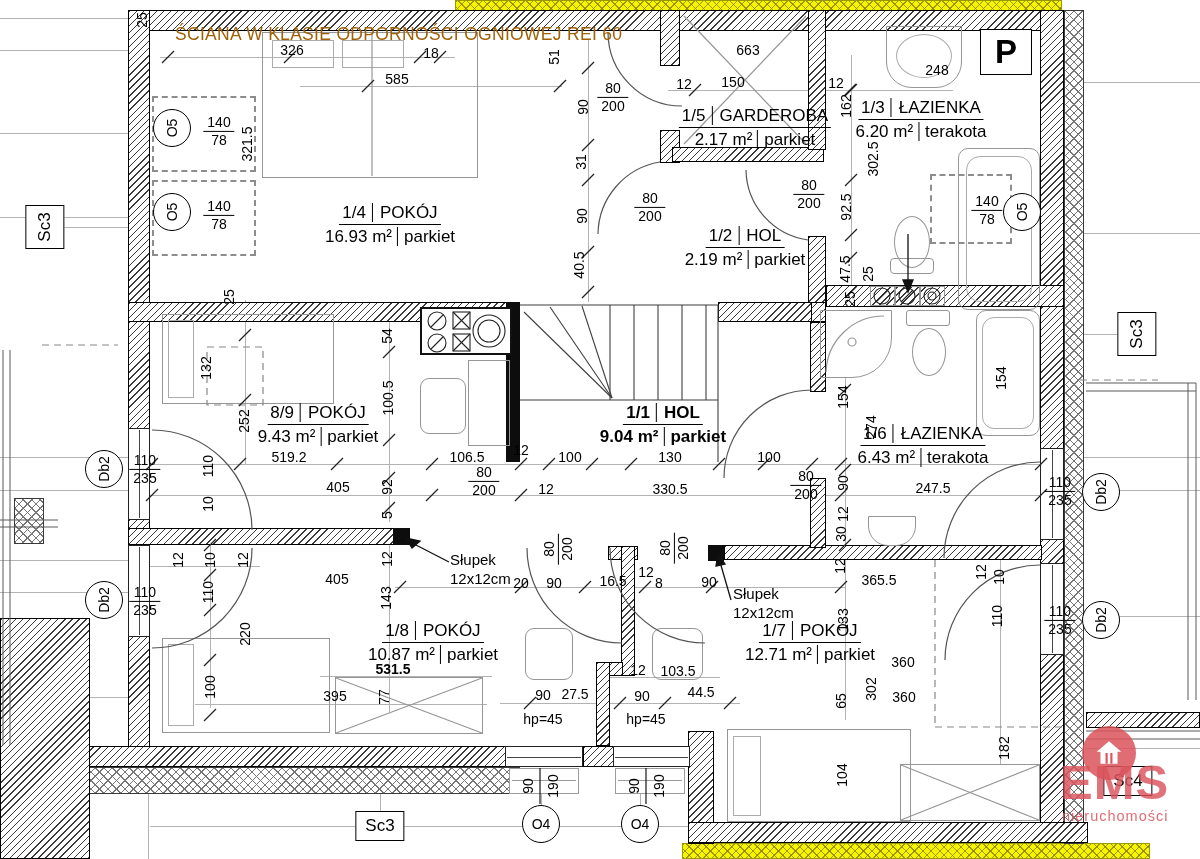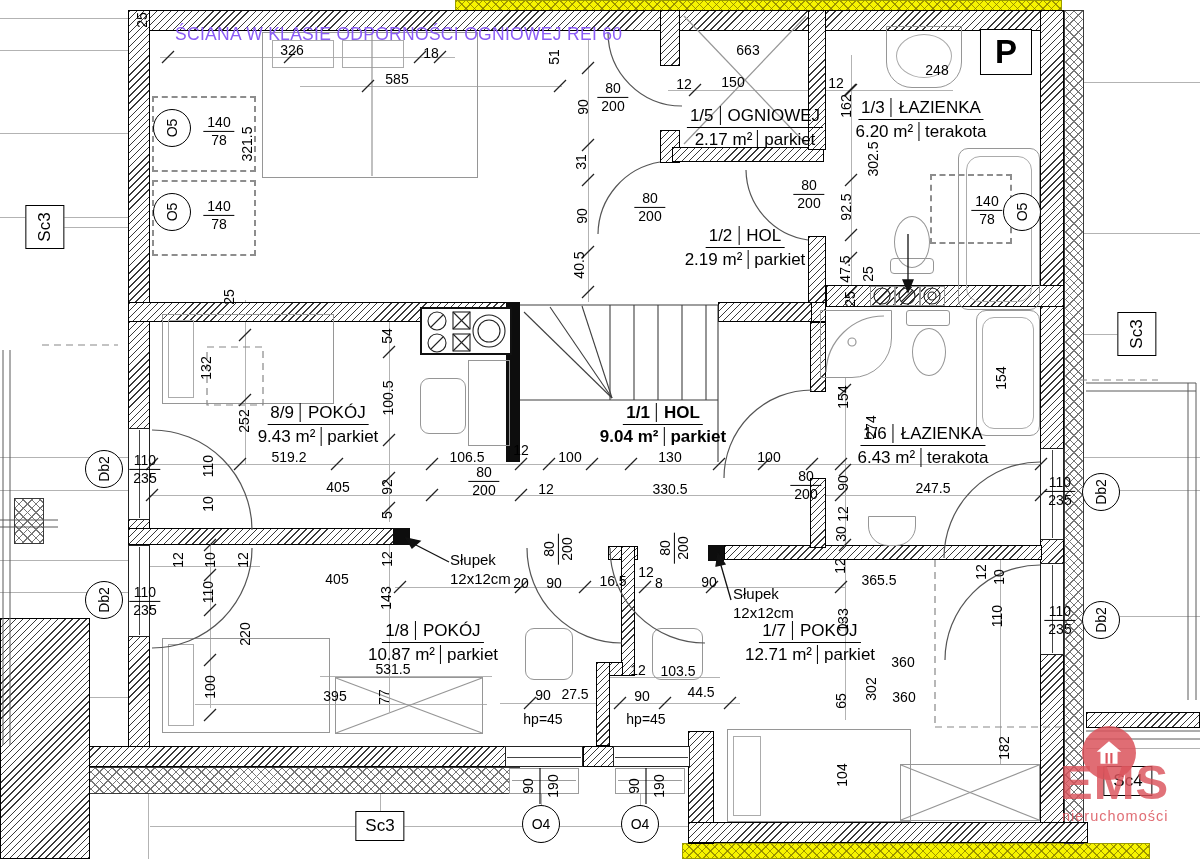--- a/index.html
+++ b/index.html
@@ -43,21 +43,21 @@
           transform:translate(-50%,-50%);display:flex;align-items:center;justify-content:center;}
   .refbox.r{padding:11px 4px;}
   .refbox.r span{display:block;transform:rotate(-90deg);}
   .refbox.big{font-size:33px;font-weight:bold;padding:3px 14px;}
   .postnote{position:absolute;font-size:15px;line-height:1.25;white-space:nowrap;transform:translate(0,-50%);}
   .room{position:absolute;transform:translate(-50%,0);text-align:center;font-size:17px;white-space:nowrap;}
   .room .l1{display:inline-block;border-bottom:1.1px solid #000;padding:0 3px 1px;}
   .room .nm{border-left:1px solid #000;margin-left:6px;padding-left:7px;}
   .room .l2{display:block;margin-top:2px;}
   .room .fl{border-left:1px solid #000;margin-left:5px;padding-left:6px;}
-  .rednote{position:absolute;left:175px;top:24px;font-size:17.5px;letter-spacing:.3px;color:#8b5cf6;white-space:nowrap;}
+  .rednote{position:absolute;left:175px;top:24px;font-size:17.5px;letter-spacing:.3px;color:#a16207;white-space:nowrap;}
   .logo{position:absolute;left:1058px;top:726px;width:150px;height:110px;}
   .logo-circle{position:absolute;left:24px;top:0;width:54px;height:54px;border-radius:50%;
                background:rgba(219,83,92,.85);display:flex;align-items:center;justify-content:center;}
   .logo-brand{position:absolute;left:2px;top:32px;font-size:49px;font-weight:bold;line-height:1;
               letter-spacing:1px;color:rgba(219,83,92,.82);}
   .logo-sub{position:absolute;left:4px;top:82px;font-size:14.5px;letter-spacing:1px;color:rgba(219,83,92,.85);}
 </style>
 </head>
 <body>
 
@@ -404,21 +404,21 @@
       <div class="dim r" style="left: 386px; top: 598px;">143</div>
       <div class="dim r" style="left: 387px; top: 559px;">12</div>
       <div class="dim" style="left: 521px; top: 583px;">20</div>
       <div class="dim" style="left: 554px; top: 583px;">90</div>
       <div class="dim" style="left: 613px; top: 581px;">16.5</div>
       <div class="dim" style="left: 646px; top: 572px;">12</div>
       <div class="dim" style="left: 659px; top: 583px;">8</div>
       <div class="dim" style="left: 709px; top: 582px;">90</div>
       <div class="dim" style="left: 335px; top: 696px;">395</div>
       <div class="dim r" style="left: 384px; top: 697px;">77</div>
-      <div class="dim" style="left: 393px; top: 669px;">531.5</div>
+      <div class="dim" style="left: 393px; top: 669px; font-weight: bold;">531.5</div>
       <div class="dim" style="left: 543px; top: 695px;">90</div>
       <div class="dim" style="left: 575px; top: 694px;">27.5</div>
       <div class="dim" style="left: 642px; top: 696px;">90</div>
       <div class="dim" style="left: 701px; top: 692px;">44.5</div>
       <div class="dim" style="left: 638px; top: 670px;">12</div>
       <div class="dim" style="left: 678px; top: 671px;">103.5</div>
       <div class="dim" style="left: 879px; top: 580px;">365.5</div>
       <div class="dim r" style="left: 843px; top: 620px;">133</div>
       <div class="dim r" style="left: 997px; top: 616px;">110</div>
       <div class="dim r" style="left: 999px; top: 577px;">10</div>
@@ -537,22 +537,26 @@
         <div>Słupek</div>
         <div>12x12cm</div>
       </div>
       <div class="postnote" style="left: 733px; top: 604px;">
         <div>Słupek</div>
         <div>12x12cm</div>
       </div>
     </div>
 
   <div class="layer">
+    <div class="room" style="left:390px;top:203px;">
+      <div class="l1"><span>1/4</span><span class="nm">POKÓJ</span></div>
+      <div class="l2"><span>16.93 m²</span><span class="fl">parkiet</span></div>
+    </div>
     <div class="room" style="left:755px;top:106px;">
-      <div class="l1"><span>1/5</span><span class="nm">OGNIOWEJ</span></div>
+      <div class="l1"><span>1/5</span><span class="nm">GARDEROBA</span></div>
       <div class="l2"><span>2.17 m²</span><span class="fl">parkiet</span></div>
     </div>
     <div class="room" style="left:921px;top:98px;">
       <div class="l1"><span>1/3</span><span class="nm">ŁAZIENKA</span></div>
       <div class="l2"><span>6.20 m²</span><span class="fl">terakota</span></div>
     </div>
     <div class="room" style="left:745px;top:226px;">
       <div class="l1"><span>1/2</span><span class="nm">HOL</span></div>
       <div class="l2"><span>2.19 m²</span><span class="fl">parkiet</span></div>
     </div>

